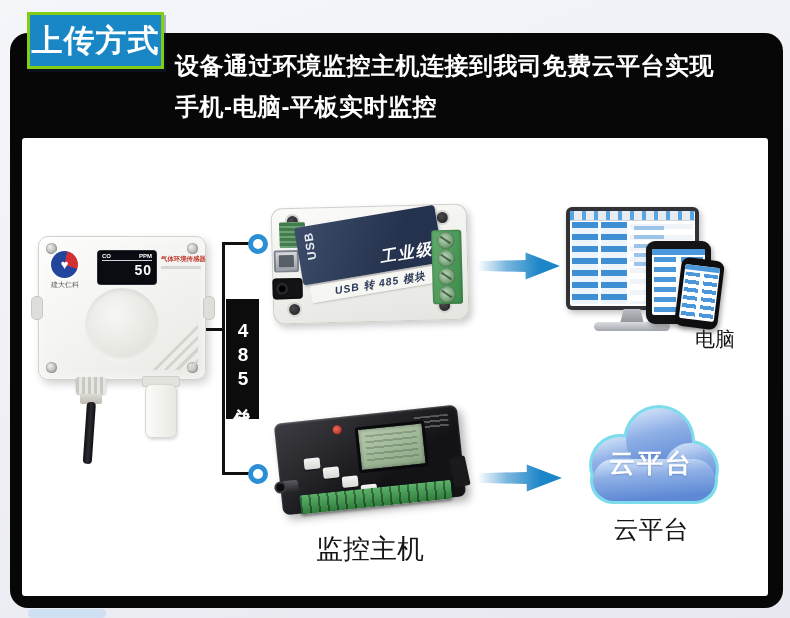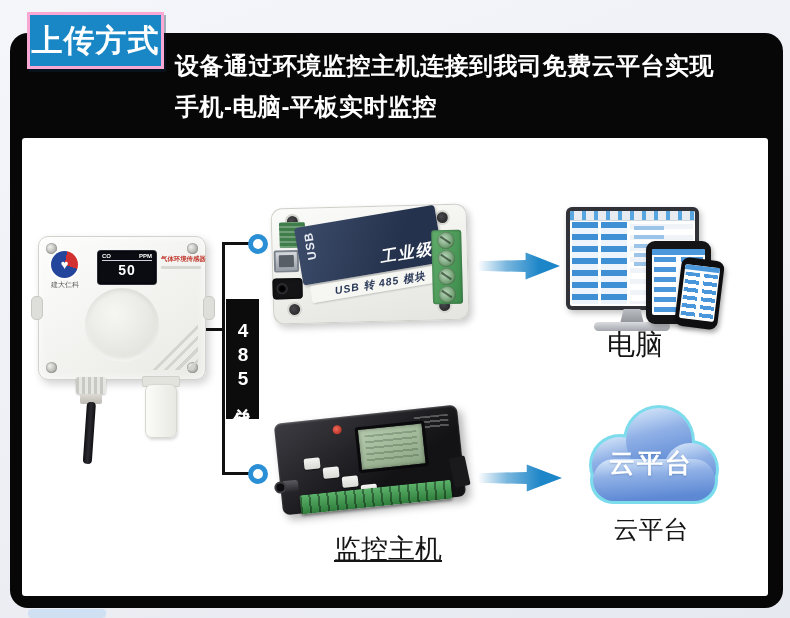--- a/index.html
+++ b/index.html
@@ -11,21 +11,21 @@
   }
   .stage{position:absolute;inset:0;width:790px;height:618px;}
 
   
   .frame{position:absolute;left:10px;top:33px;width:773px;height:575px;background:#070708;border-radius:18px;}
   .panel{position:absolute;left:22px;top:138px;width:746px;height:458px;background:#ffffff;border-radius:3px;}
 
   
   .badge{
     position:absolute;left:27px;top:12px;width:137px;height:57px;
-    background:#1987c5;border:3px solid #f9a8d4;box-sizing:border-box;
+    background:#1987c5;border:3px solid #84cc16;box-sizing:border-box;
     display:flex;align-items:center;justify-content:center;
     box-shadow:2px 3px 0 rgba(10,40,70,.35);
   }
   .badge span{color:#fff;font-size:31px;font-weight:bold;letter-spacing:1px;}
 
   
   .hdr{position:absolute;left:175px;top:50px;color:#fff;}
   .hdr .l1{font-size:24px;font-weight:bold;letter-spacing:.5px;}
   .hdr .l2{font-size:24px;font-weight:bold;margin-top:9px;letter-spacing:.5px;}
 
@@ -42,21 +42,21 @@
     box-shadow:inset 0 0 2px rgba(0,0,0,.45);}
   .ear{position:absolute;width:10px;height:22px;background:#dededa;border:1px solid #c9c9c4;border-radius:5px;}
   .logo{position:absolute;left:13px;top:15px;width:27px;height:27px;border-radius:50%;
     background:conic-gradient(from 210deg,#24459c 0 45%,#d23131 45% 72%,#24459c 72% 100%);
     display:flex;align-items:center;justify-content:center;color:#fff;font-size:13px;
     box-shadow:0 0 0 2px #fff, 0 1px 2px rgba(0,0,0,.2);}
   .brand{position:absolute;left:6px;top:44px;width:42px;text-align:center;font-size:7px;color:#555;}
   .lcd{position:absolute;left:60px;top:15px;width:58px;height:33px;background:#0a0c12;border-radius:3px;
     box-shadow:inset 0 0 3px #000,0 0 0 1px #2b2e38;color:#fff;padding:2px 4px;box-sizing:border-box;}
   .lcd .row{display:flex;justify-content:space-between;font-size:6px;font-weight:bold;border-bottom:1px solid #cfd4e0;padding-bottom:1px;}
-  .lcd .val{text-align:center;font-size:14px;font-weight:bold;margin-top:1px;letter-spacing:1px;}
+  .lcd .val{text-align:right;font-size:14px;font-weight:bold;margin-top:1px;letter-spacing:1px;}
   .sensor-side{position:absolute;left:123px;top:19px;width:44px;color:#c03a2e;font-size:6.4px;font-weight:bold;white-space:nowrap;}
   .sensor-side .sub{margin-top:2px;height:3px;width:40px;background:#d8d8d3;border-radius:1px;}
   .dome{position:absolute;left:47px;top:52px;width:74px;height:74px;border-radius:50%;
     background:radial-gradient(circle at 40% 35%,#f6f6f3,#e4e4df 70%,#dadad4);
     box-shadow:inset 0 2px 5px rgba(0,0,0,.08), inset 0 -2px 4px rgba(255,255,255,.9);}
   .vents{position:absolute;right:8px;bottom:10px;width:46px;height:52px;
     background:repeating-linear-gradient(135deg,transparent 0 5px,#d2d2cc 5px 8px);
     clip-path:polygon(100% 0,100% 100%,0 100%);opacity:.9;}
   .gland{position:absolute;left:38px;top:141px;width:30px;height:17px;border-radius:3px;
     background:repeating-linear-gradient(90deg,#c9c9c4 0 3px,#e6e6e2 3px 6px);box-shadow:0 1px 2px rgba(0,0,0,.25);}
@@ -272,37 +272,37 @@
     </div>
     <div class="mneck"></div>
     <div class="mbase"></div>
     <div class="tablet">
       <div class="tscreenPad"></div>
     </div>
     <div class="phone">
       <div class="pscreen"></div>
     </div>
   </div>
-  <div class="caption" style="left:535px;top:326px;width:200px;font-size:28px;">电脑</div>
+  <div class="caption" style="left:535px;top:326px;width:200px;font-size:20px;text-align:right;">电脑</div>
 
   <div class="host">
     <div class="hbody">
       <div class="hdot"></div>
       <div class="htext"></div>
       <div class="hscreen"></div>
       <div class="hbtn" style="left:26px;top:38px;"></div>
       <div class="hbtn" style="left:44px;top:49px;"></div>
       <div class="hbtn" style="left:62px;top:60px;"></div>
       <div class="hbtn" style="left:80px;top:70px;"></div>
       <div class="hterm"></div>
       <div class="hant"></div>
       <div class="hflange"></div>
     </div>
   </div>
-  <div class="caption" style="left:298px;top:531px;width:180px;font-size:27px;text-decoration:underline;">监控主机</div>
+  <div class="caption" style="left:280px;top:531px;width:180px;font-size:27px;">监控主机</div>
 
   <div class="cloud">
     <svg width="150" height="115" viewBox="0 0 150 115">
       <defs>
         <linearGradient id="cg" x1="0" y1="0" x2="0.25" y2="1">
           <stop offset="0" stop-color="#dcebfb"></stop>
           <stop offset="0.45" stop-color="#8fb0e6"></stop>
           <stop offset="1" stop-color="#5d89d4"></stop>
         </linearGradient>
       </defs>

